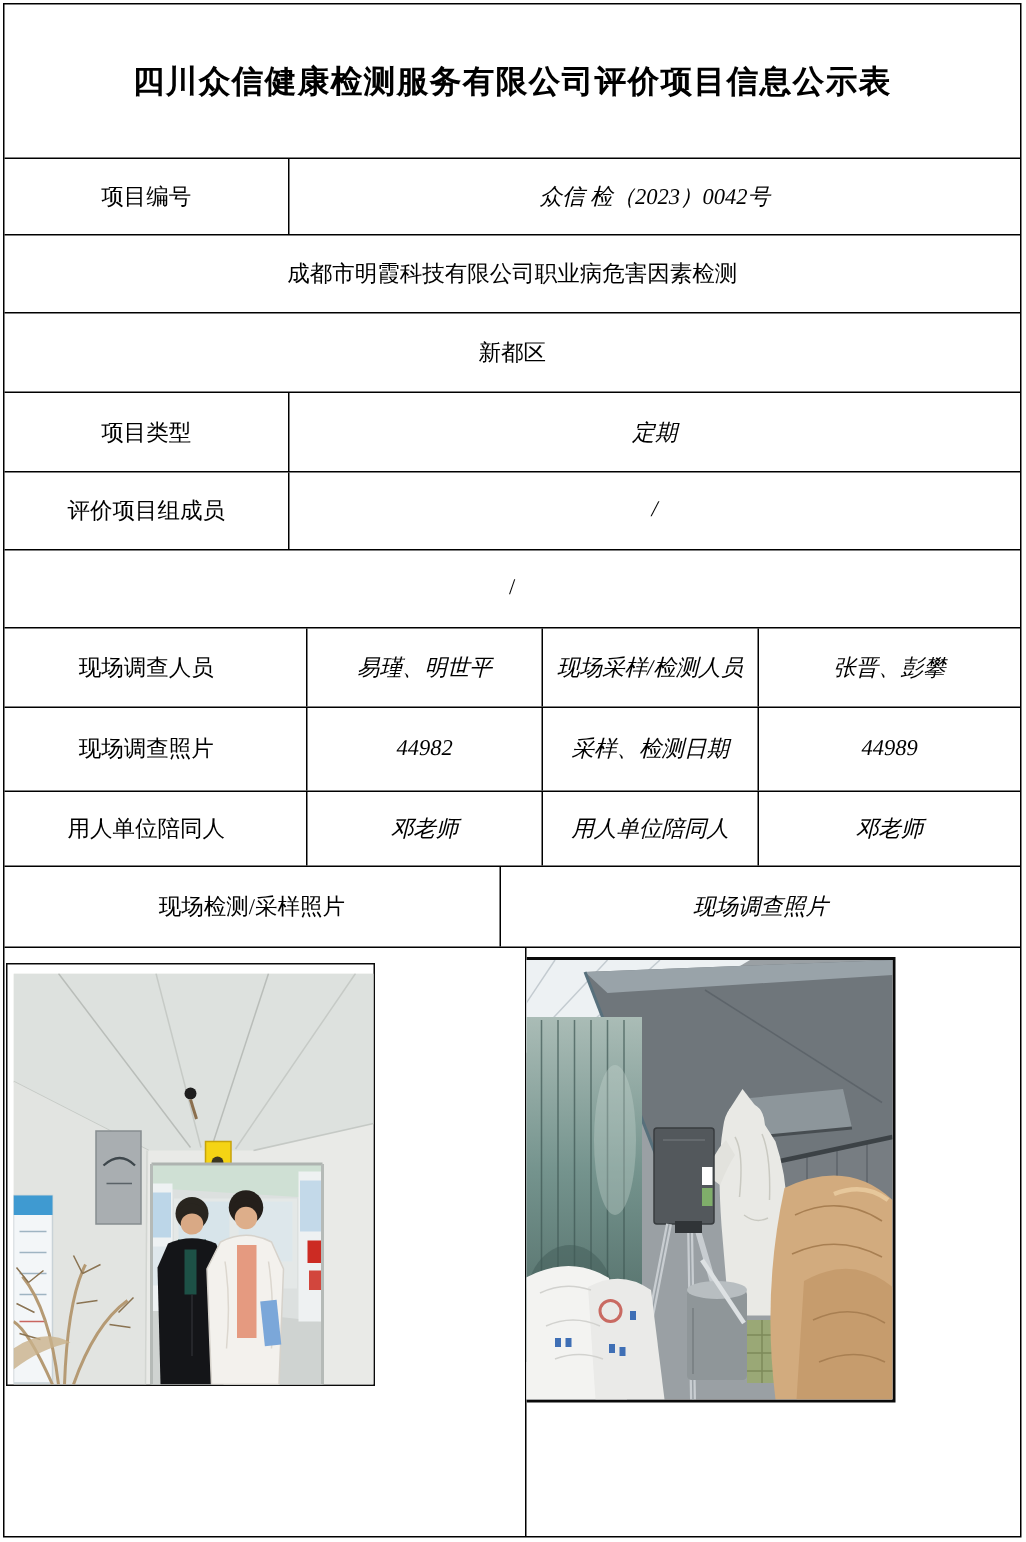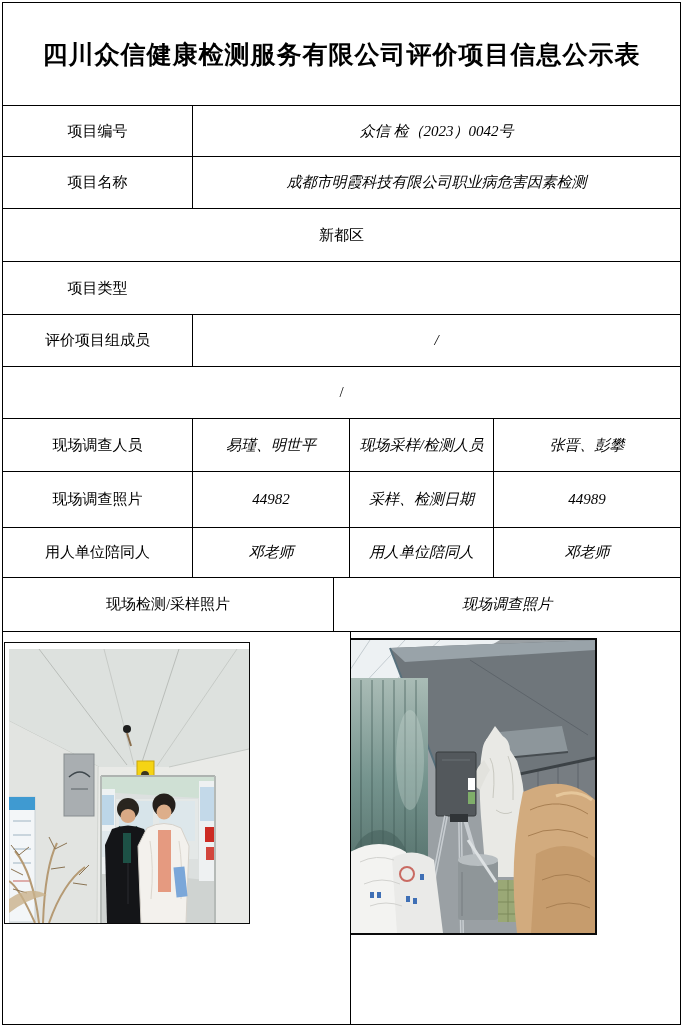--- a/index.html
+++ b/index.html
@@ -13,31 +13,31 @@
   .sheet {
     position: absolute; left: 2px; top: 2px;
     width: 679px; height: 1023px;
     border: 1px solid #000;
     display: flex; flex-direction: column;
     background: #fff;
   }
   .title-row {
     height: 102px; flex: 0 0 102px;
     display: flex; align-items: center; justify-content: center;
-    font-size: 25px; font-weight: bold; letter-spacing: 1px;
+    font-size: 21px; font-weight: bold; letter-spacing: 1px;
   }
   .row { display: flex; border-top: 1px solid #000; flex: 0 0 auto; }
   .h51{height:51px}.h52{height:52px}.h53{height:53px}.h56{height:56px}.h50{height:50px}.h54{height:54px}
   .cell {
     display: flex; align-items: center; justify-content: center;
     font-size: 15px; white-space: nowrap; overflow: hidden; text-align: center;
   }
   .cell + .cell { border-left: 1px solid #000; font-style: italic; }
   .c1 { width: 189px; flex: 0 0 189px; }
-  .c2 { width: 157px; flex: 0 0 157px; }
+  .c2 { width: 157px; flex: 0 0 157px; margin-left: 12px; }
   .c3 { width: 144px; flex: 0 0 144px; }
   .cflex { flex: 1 1 auto; }
   .cap-left { width: 347px; flex: 0 0 347px; }
   .photo-row { flex: 1 1 auto; }
   .photo-cell { position: relative; align-items: flex-start; justify-content: flex-start; }
   .photo-frame { position: absolute; background: #fff; }
   .left-frame  { left: 1px;  top: 10px; width: 246px; height: 282px; border: 1px solid #0a0a0a; }
   .right-frame { left: -3px; top: 6px;  width: 249px; height: 297px; border: 2px solid #0a0a0a; }
   .left-frame svg  { position:absolute; left:4px; top:6px; width:240px; height:274px; }
   .right-frame svg { position:absolute; left:0;  top:0;  width:245px; height:293px; }
@@ -49,30 +49,30 @@
   <div class="sheet">
 
     <div class="title-row">四川众信健康检测服务有限公司评价项目信息公示表</div>
 
     <div class="row h51">
       <div class="cell c1">项目编号</div>
       <div class="cell cflex">众信 检（2023）0042号</div>
     </div>
 
     <div class="row h52">
-      <div class="cell c1">项目名称</div>
       <div class="cell cflex">成都市明霞科技有限公司职业病危害因素检测</div>
     </div>
 
     <div class="row h53">
       <div class="cell cflex">新都区</div>
     </div>
 
     <div class="row h53">
       <div class="cell c1">项目类型</div>
+      <div class="cell cflex">定期</div>
     </div>
 
     <div class="row h52">
       <div class="cell c1">评价项目组成员</div>
       <div class="cell cflex">/</div>
     </div>
 
     <div class="row h52">
       <div class="cell cflex">/</div>
     </div>

